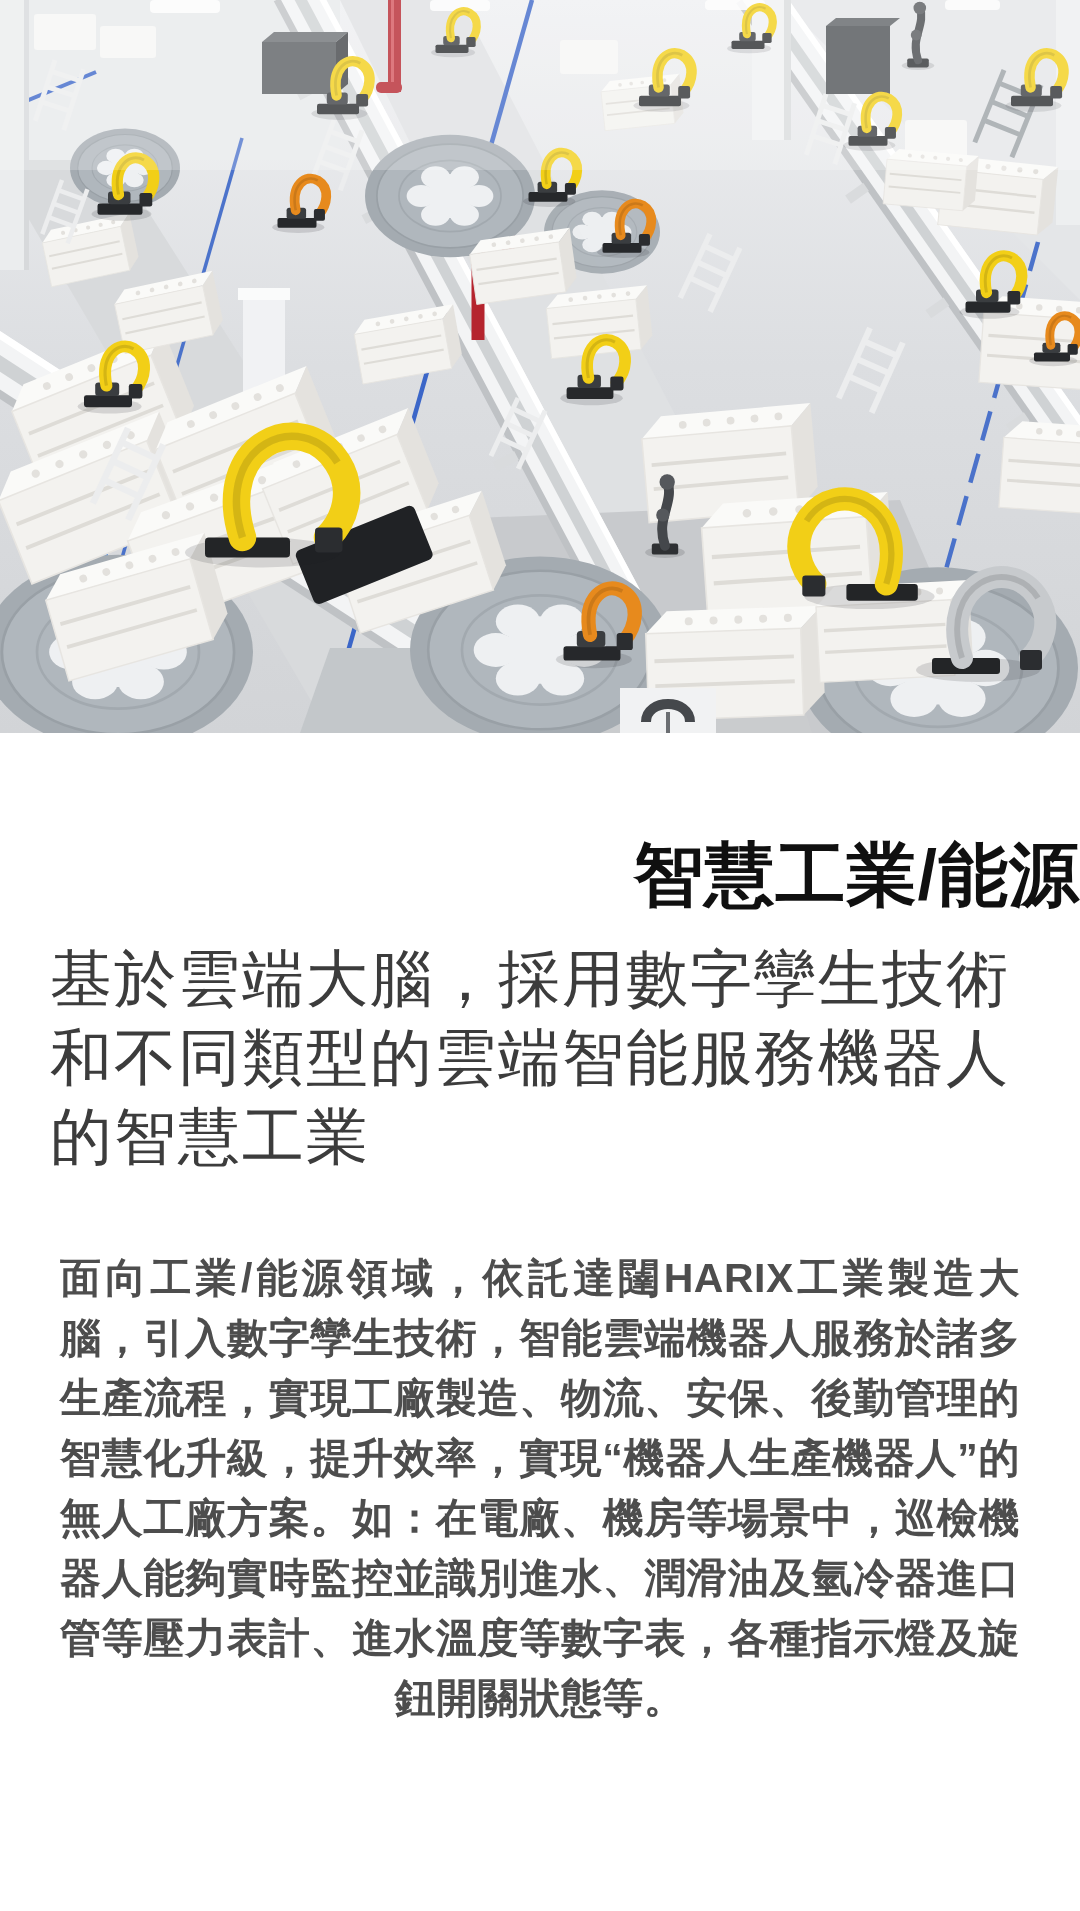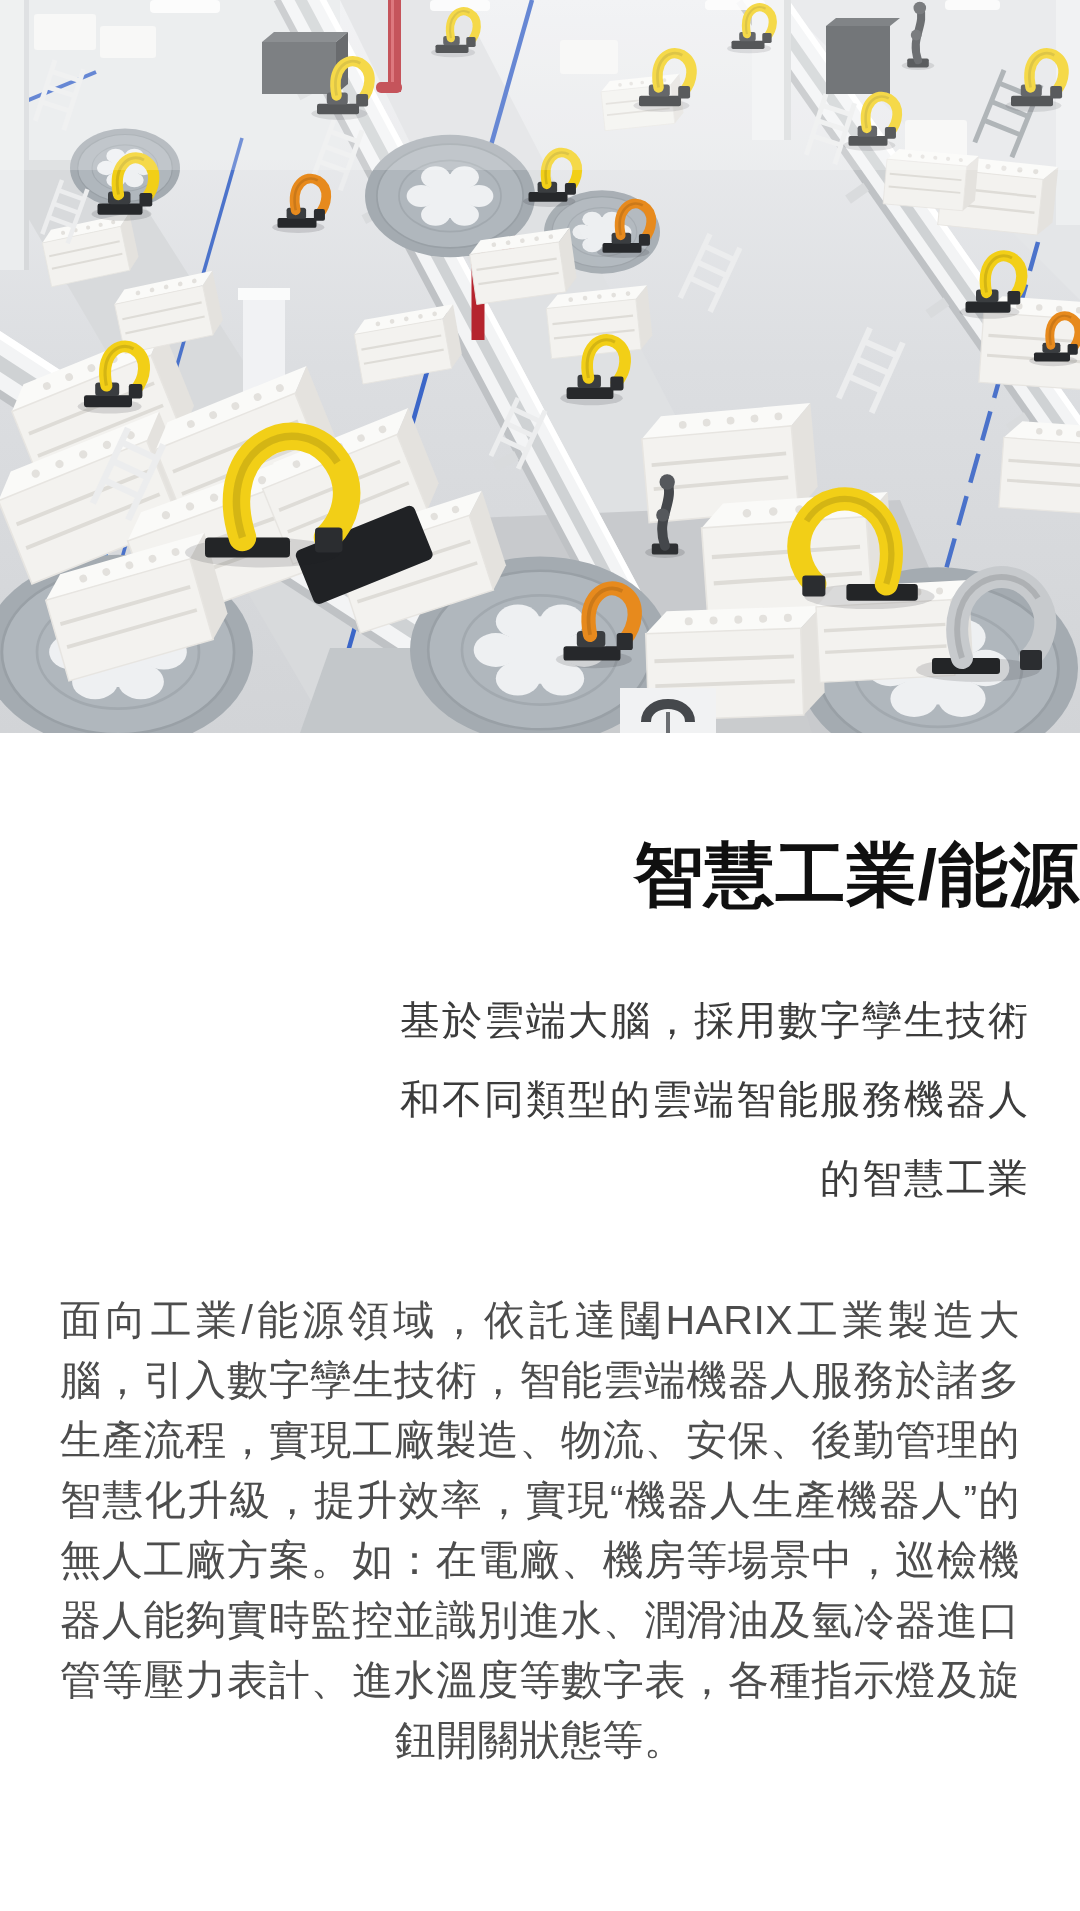--- a/index.html
+++ b/index.html
@@ -8,26 +8,26 @@
     font-family:"Liberation Sans","DejaVu Sans",sans-serif;
   }
   .hero{margin:0;width:1080px;height:733px;overflow:hidden;background:#d9dbdd;}
   .hero svg{display:block;}
   .content{padding:105px 0 0 0;}
   .content h1{
     margin:0;text-align:right;font-size:70px;line-height:74px;
     font-weight:600;color:#101010;letter-spacing:1px;
   }
   .content h2{
-    margin:69px 50px 0;text-align:right;font-size:40px;line-height:79px;
+    margin:27px 50px 0;text-align:left;font-size:62px;line-height:79px;
     font-weight:400;color:#3c3c3c;letter-spacing:2px;white-space:pre-line;
   }
   .content p{
     margin:72px 60px 0;font-size:41px;line-height:60px;color:#4d4d4d;
-    font-weight:400;letter-spacing:0.5px;
+    font-weight:700;letter-spacing:0.5px;
     text-align:justify;text-align-last:center;
   }
 </style>
 </head>
 <body>
 
 <figure class="hero">
 <svg width="1080" height="733" viewBox="0 0 1080 733" xmlns="http://www.w3.org/2000/svg">
   <defs>
     <linearGradient id="gf" x1="0" y1="0" x2="0" y2="1">

